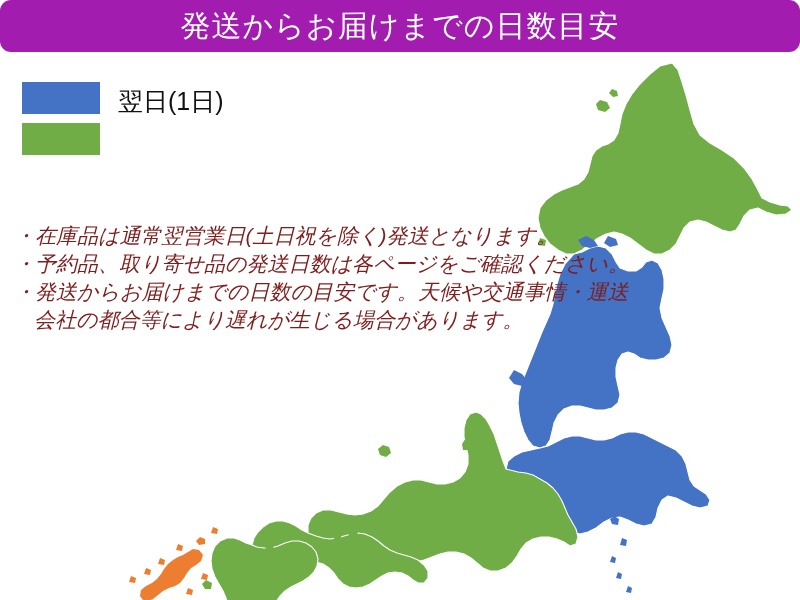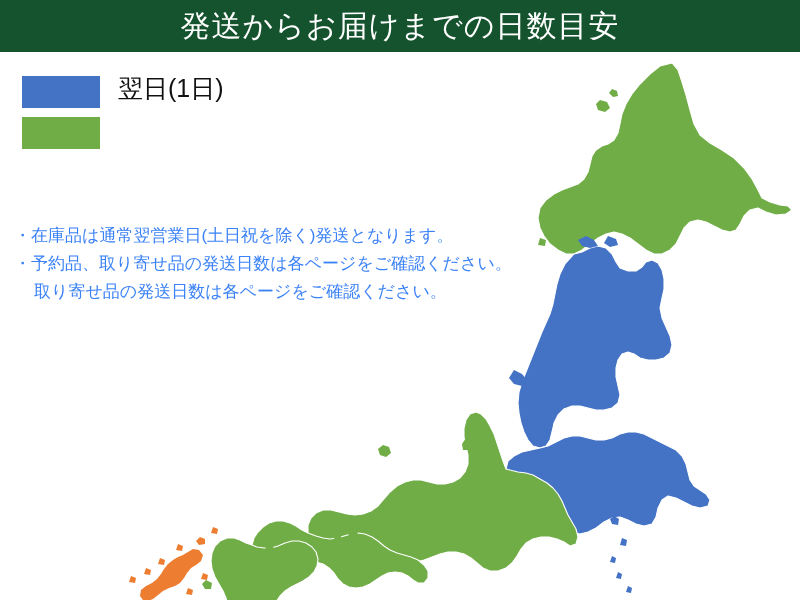--- a/index.html
+++ b/index.html
@@ -35,21 +35,21 @@
     white-space: nowrap;
   }
   
   #legend {
     position: absolute;
     left: 22px; top: 76px;
     width: 300px;
   }
   .legend-row {
     display: flex;
-    align-items: flex-start;
+    align-items: flex-end;
     height: 38px;
     margin-bottom: 3px;
   }
   .legend-swatch {
     width: 78px; height: 32px;
     flex: 0 0 auto;
   }
   .legend-label {
     margin-left: 18px;
     font-size: 25px;
@@ -57,43 +57,44 @@
     line-height: 1;
     white-space: nowrap;
   }
   
   #notes {
     position: absolute;
     left: 14px; top: 222px;
     width: 560px;
   }
   .note-line {
-    font-size: 17px;
-    color: #3b82f6;
+    font-size: 21px;
+    color: #7f1d1d;
     line-height: 28px;
     white-space: nowrap;
+    font-style: italic;
   }
   .note-line.indent { padding-left: 20px; }
   
   #map-wrap {
     position: absolute;
     left: 0; top: 40px;
     width: 800px; height: 560px;
     pointer-events: none;
   }
   #japan-map { display: block; width: 800px; height: 560px; }
   .region { stroke: #ffffff; stroke-width: 1.1; stroke-linejoin: round; }
   .islet { stroke: none; }
 </style>
 </head>
 <body>
 
 <div id="page">
 
-  <div id="header-banner" style="background: #14532d;">
+  <div id="header-banner" style="background: #a21caf; border-radius: 11px;">
     <div id="header-title" style="color: rgb(255, 255, 255);">発送からお届けまでの日数目安</div>
   </div>
 
   <div id="map-wrap">
     <svg id="japan-map" viewBox="0 0 800 560" xmlns="http://www.w3.org/2000/svg">
 
       <g>
         <path class="region" fill="#70AD47" d="
           M672,23 L678,30 L682,42 L686,55 L690,70 L694,84 L700,95 L710,103
           L722,110 L734,118 L744,128 L752,139 L758,150 L762,158 L770,162
@@ -229,16 +230,17 @@
       <div class="legend-label">翌日(1日)</div>
     </div>
     <div class="legend-row">
       <div class="legend-swatch" style="background:#70AD47"></div>
     </div>
   </div>
 
   <div id="notes">
     <div class="note-line">・在庫品は通常翌営業日(土日祝を除く)発送となります。</div>
     <div class="note-line">・予約品、取り寄せ品の発送日数は各ページをご確認ください。</div>
-    <div class="note-line indent">取り寄せ品の発送日数は各ページをご確認ください。</div>
+    <div class="note-line">・発送からお届けまでの日数の目安です。天候や交通事情・運送</div>
+    <div class="note-line indent">会社の都合等により遅れが生じる場合があります。</div>
   </div>
 
 </div>
 
 </body></html>

